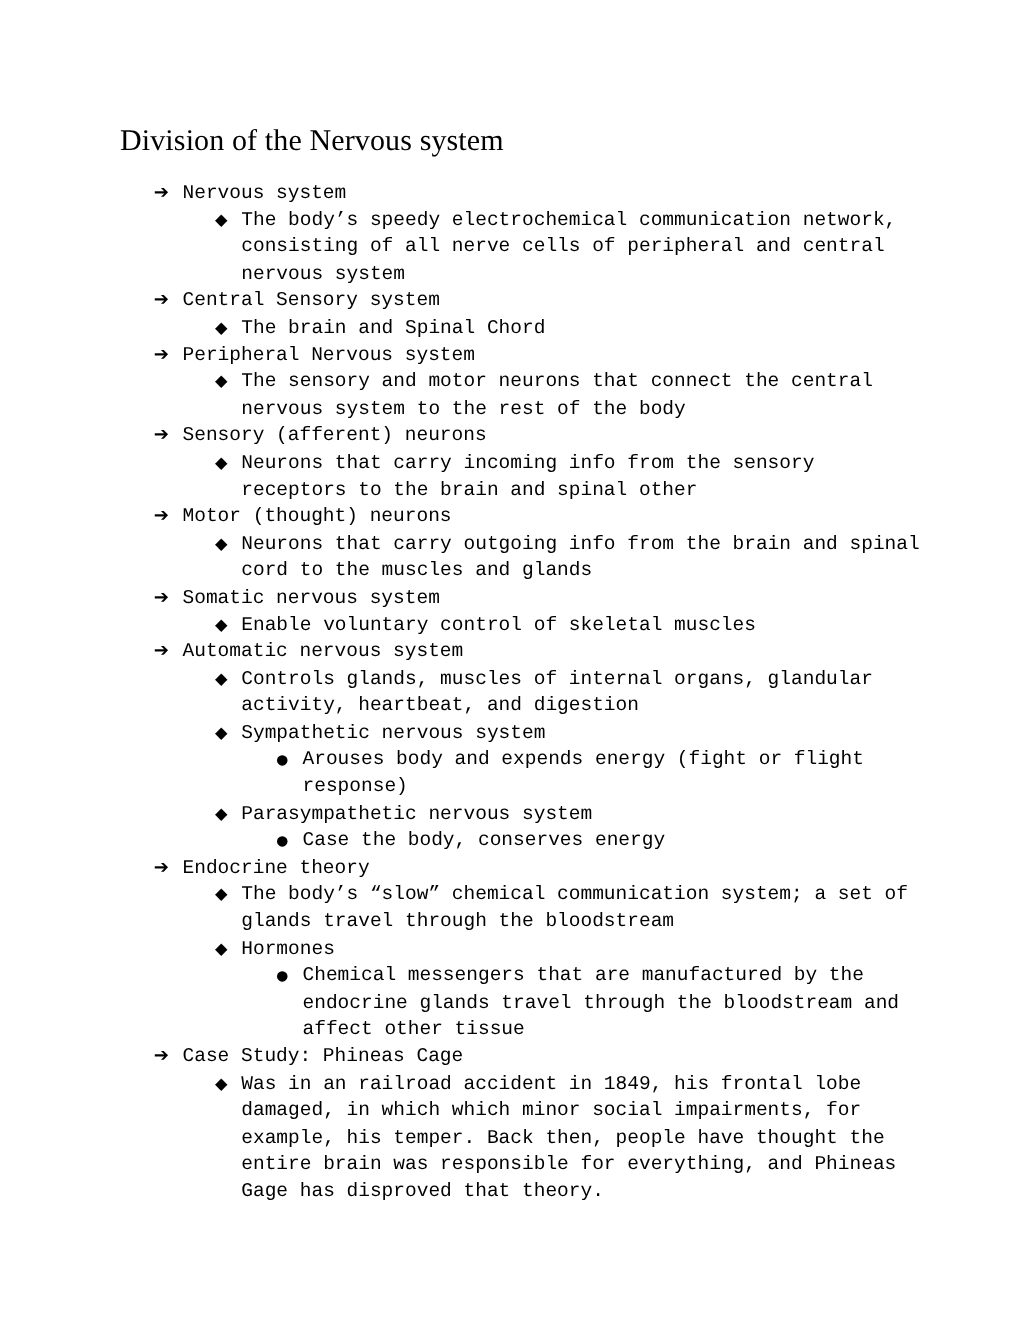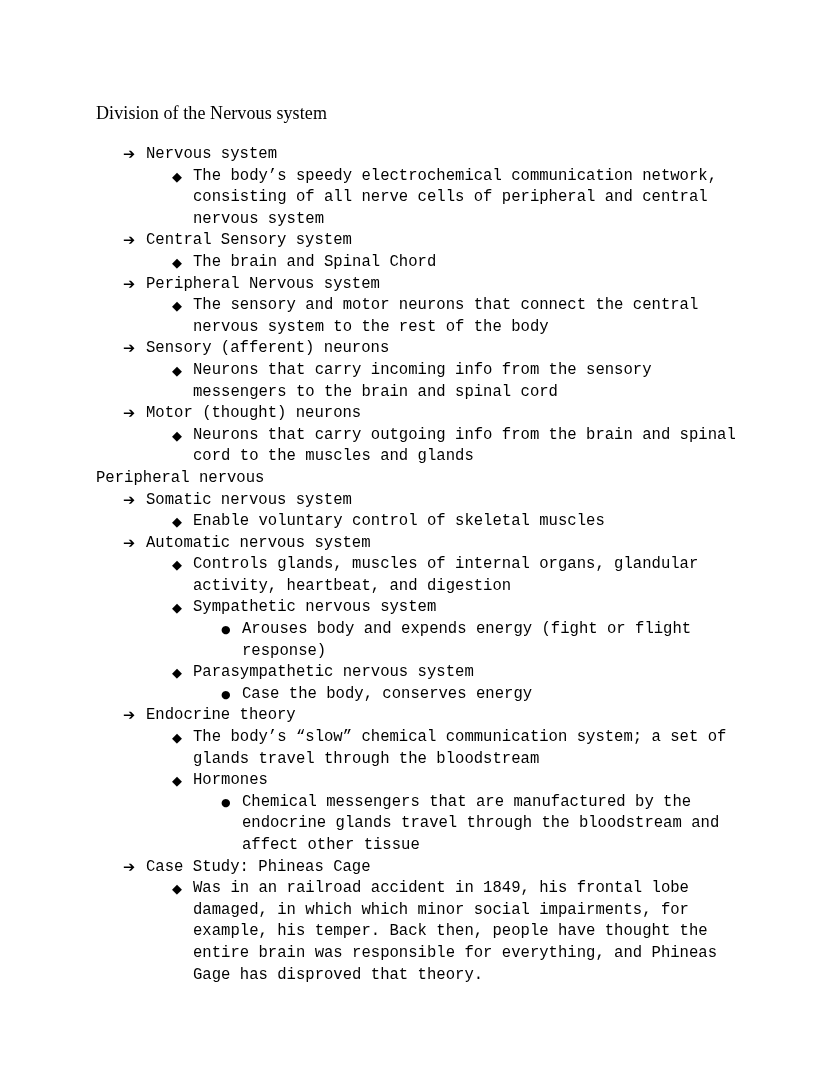--- a/index.html
+++ b/index.html
@@ -21,21 +21,21 @@
     background: #ffffff;
     overflow: hidden;
   }
   #content {
     position: absolute;
     left: 96px;
     top: 98px;
     width: 640px;
   }
   #doc-title {
-    font-size: 18px;
+    font-size: 24px;
     line-height: 30px;
     font-weight: normal;
     margin: 0 0 16px 0;
     letter-spacing: 0.1px;
   }
 
   
   .row {
     display: flex;
     align-items: flex-start;
@@ -115,32 +115,29 @@
         <div class="row lvl2">
           <span class="bullet">◆</span>
           <span class="rowtext">The sensory and motor neurons that connect the central nervous system to the rest of the body</span>
         </div>
         <div class="row lvl1">
           <span class="bullet">➔</span>
           <span class="rowtext">Sensory (afferent) neurons</span>
         </div>
         <div class="row lvl2">
           <span class="bullet">◆</span>
-          <span class="rowtext">Neurons that carry incoming info from the sensory messengers to the brain and spinal cord</span>
+          <span class="rowtext">Neurons that carry incoming info from the sensory receptors to the brain and spinal other</span>
         </div>
         <div class="row lvl1">
           <span class="bullet">➔</span>
           <span class="rowtext">Motor (thought) neurons</span>
         </div>
         <div class="row lvl2">
           <span class="bullet">◆</span>
           <span class="rowtext">Neurons that carry outgoing info from the brain and spinal cord to the muscles and glands</span>
-        </div>
-        <div class="row plain">
-          <span class="rowtext">Peripheral nervous</span>
         </div>
         <div class="row lvl1">
           <span class="bullet">➔</span>
           <span class="rowtext">Somatic nervous system</span>
         </div>
         <div class="row lvl2">
           <span class="bullet">◆</span>
           <span class="rowtext">Enable voluntary control of skeletal muscles</span>
         </div>
         <div class="row lvl1">

